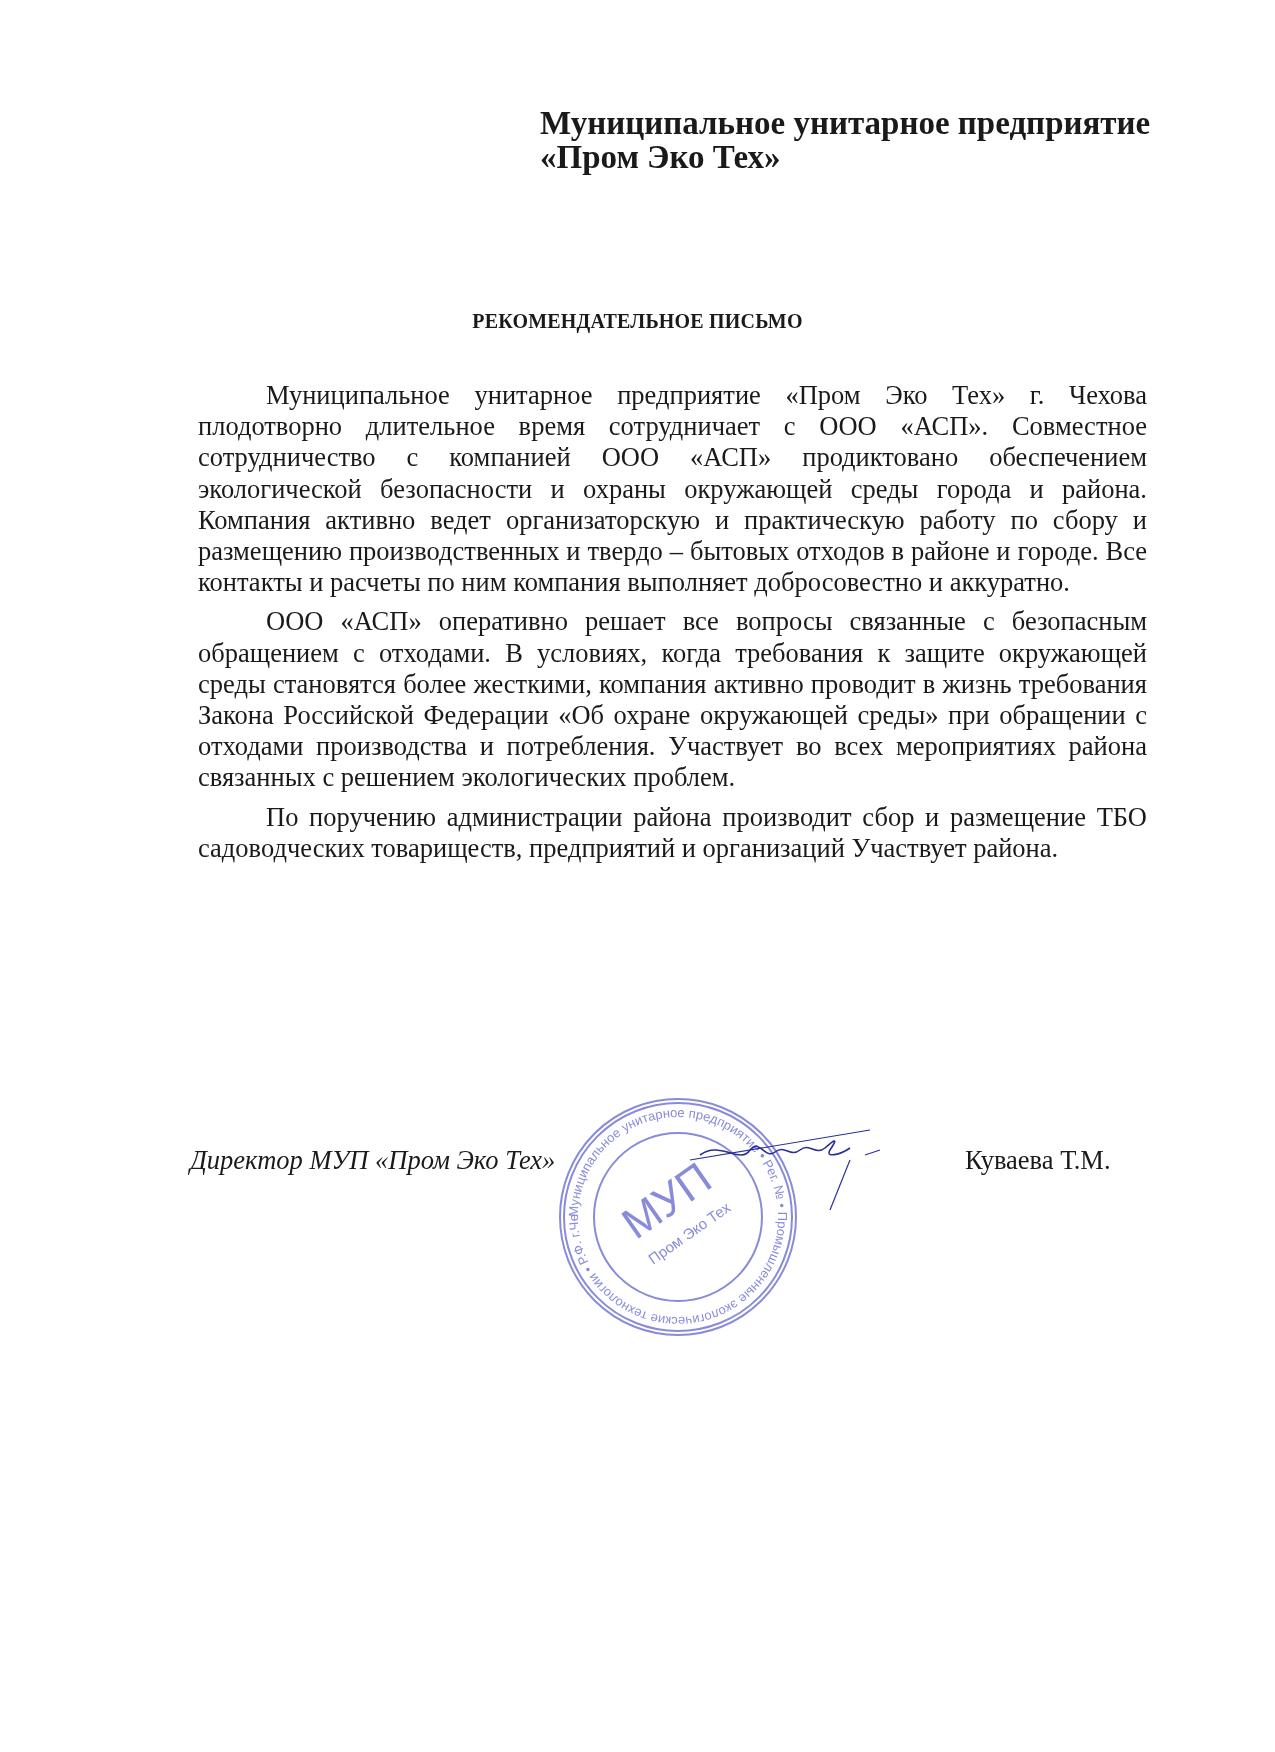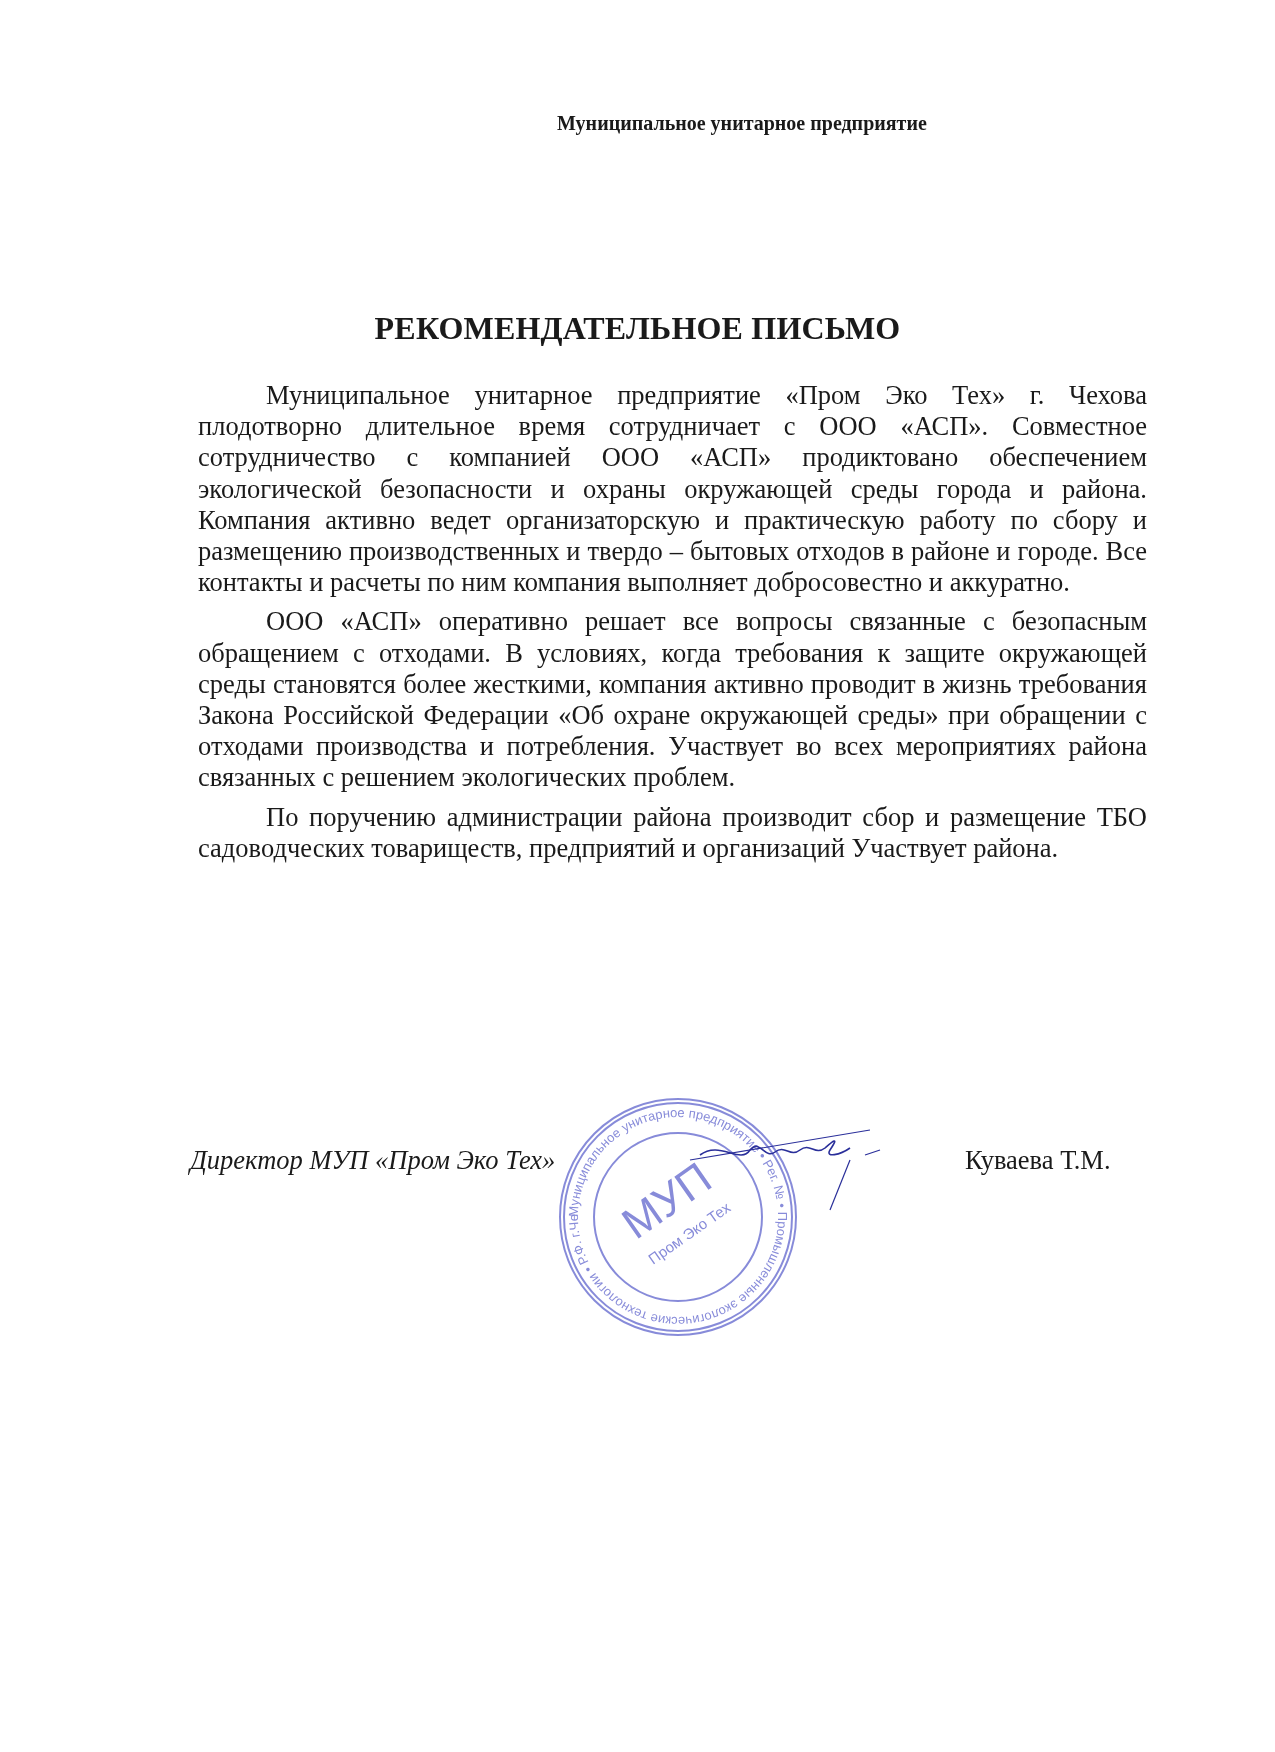--- a/index.html
+++ b/index.html
@@ -1,35 +1,36 @@
 <!DOCTYPE html>
 <html><head>
   <meta charset="utf-8">
   <style>
     html, body { margin: 0; padding: 0; background: #ffffff; }
     body { width: 1275px; height: 1752px; position: relative; overflow: hidden;
            font-family: "Liberation Serif", "DejaVu Serif", serif; color: #1a1a1a; }
-    .org-header { position: absolute; left: 557px; top: 106px; font-weight: bold;
-                  font-size: 20px; line-height: 34px; }
+    .org-header { position: absolute; left: 540px; top: 106px; font-weight: bold;
+                  font-size: 33px; line-height: 34px; }
     .title { position: absolute; left: 0; width: 1275px; top: 310px; text-align: center;
-             font-weight: bold; font-size: 32px; letter-spacing: 0.2px; }
+             font-weight: bold; font-size: 20px; letter-spacing: 0.2px; }
     .body-text { position: absolute; left: 190px; width: 965px; top: 372px;
                  font-size: 26.5px; line-height: 31.2px; text-align: justify; }
     .body-text p { margin: 8px; text-indent: 68px; }
     .sig-row { position: absolute; left: 190px; top: 1145px; width: 940px; font-size: 26.5px; }
     .sig-title { position: absolute; left: 0; top: 0; white-space: nowrap; font-style: italic; }
     .sig-name { position: absolute; left: 775px; top: 0; white-space: nowrap; }
     .stamp { position: absolute; left: 553px; top: 1092px; width: 250px; height: 250px; }
     .signature { position: absolute; left: 680px; top: 1120px; width: 220px; height: 100px; }
   </style>
 </head>
 <body>
 
 <div class="org-header">
   <div>Муниципальное унитарное предприятие</div>
+  <div>«Пром Эко Тех»</div>
 </div>
 
 <div class="title">РЕКОМЕНДАТЕЛЬНОЕ ПИСЬМО</div>
 
 <div class="body-text">
   <p>Муниципальное унитарное предприятие «Пром Эко Тех» г. Чехова плодотворно длительное время сотрудничает с ООО «АСП». Совместное сотрудничество с компанией ООО «АСП» продиктовано обеспечением экологической безопасности и охраны окружающей среды города и района. Компания активно ведет организаторскую и практическую работу по сбору и размещению производственных и твердо – бытовых отходов в районе и городе. Все контакты и расчеты по ним компания выполняет добросовестно и аккуратно.</p>
   <p>ООО «АСП» оперативно решает все вопросы связанные с безопасным обращением с отходами. В условиях, когда требования к защите окружающей среды становятся более жесткими, компания активно проводит в жизнь требования Закона Российской Федерации «Об охране окружающей среды» при обращении с отходами производства и потребления. Участвует во всех мероприятиях района связанных с решением экологических проблем.</p>
   <p>По поручению администрации района производит сбор и размещение ТБО садоводческих товариществ, предприятий и организаций Участвует района.</p>
 </div>
 

